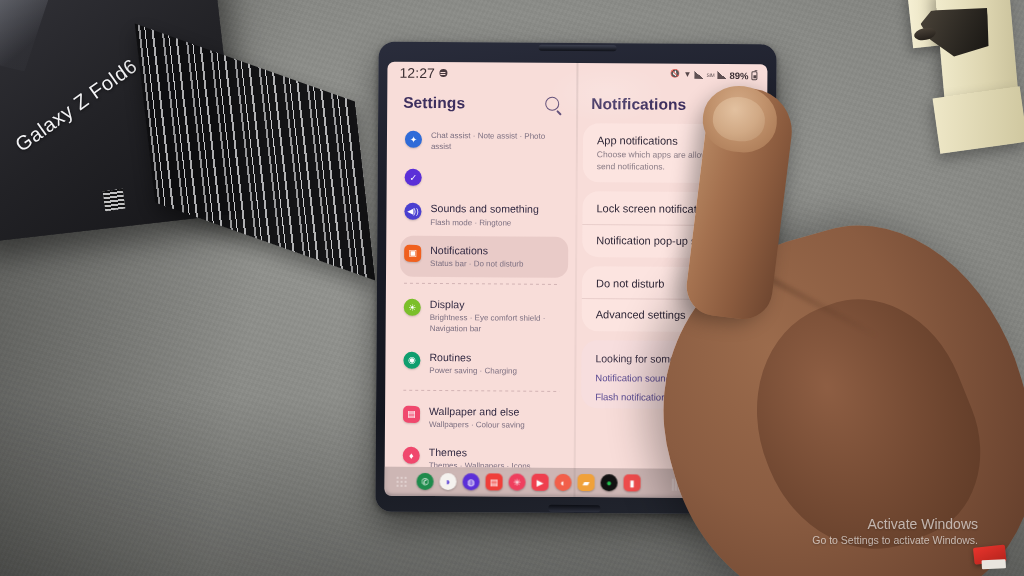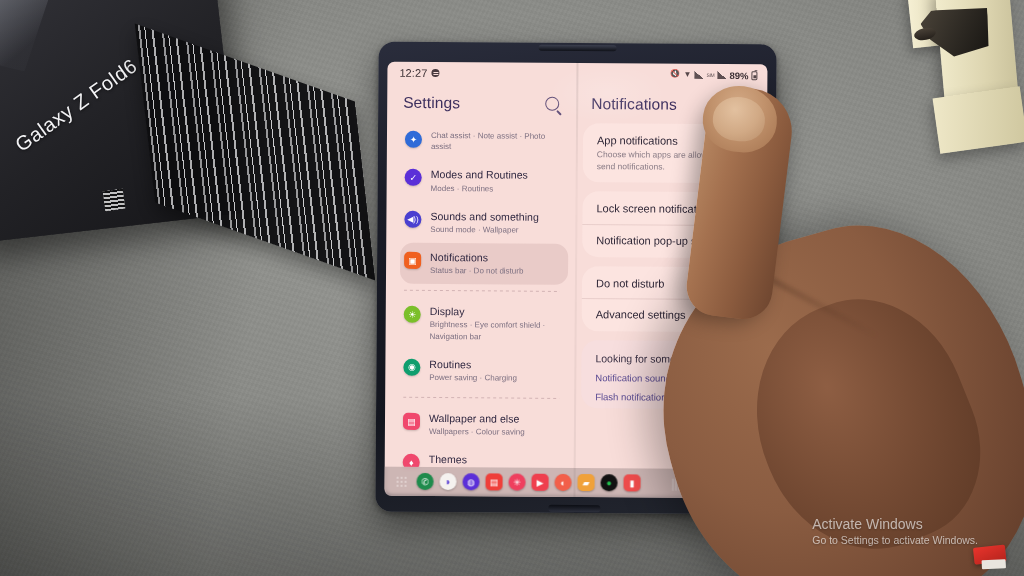--- a/index.html
+++ b/index.html
@@ -164,21 +164,21 @@
 
   
   .statusbar {
     position: relative;
     height: 22px;
     display: flex; align-items: center;
     padding: 0 10px 0 12px;
     font-size: 9px;
     color: #3b2f33;
   }
-  .sb-time { font-size: 11px; letter-spacing: .1px; }
+  .sb-time { font-size: 14px; letter-spacing: .1px; }
   .sb-dot {
     width: 8px; height: 8px; border-radius: 50%;
     background: #4a3b40; margin-left: 4px;
     position: relative;
   }
   .sb-dot::after{
     content:""; position:absolute; left:1.5px; top:2.5px;
     width:5px; height:1px; background:#f8ddd9;
     box-shadow: 0 2px 0 #f8ddd9;
   }
@@ -223,21 +223,21 @@
     position: relative;
   }
 
   .left-head {
     display: flex; align-items: center; justify-content: space-between;
     padding: 10px 4px 10px 2px;
   }
   .title-lg {
     font-size: 15.5px;
     color: #3d2f5e;
-    font-weight: 400;
+    font-weight: 700;
     letter-spacing: .1px;
   }
   .search-ic {
     width: 14px; height: 14px;
     border: 1.4px solid #4b3a6b; border-radius: 50%;
     position: relative; opacity: .85;
     margin-right: 6px;
   }
   .search-ic::after{
     content:""; position:absolute; right:-4px; bottom:-3px;
@@ -370,21 +370,21 @@
     width: 150px; height: 6px;
     background: linear-gradient(90deg, rgba(60,34,22,0.35), rgba(60,34,22,0));
     transform: rotate(28deg);
     border-radius: 4px;
     filter: blur(2px);
   }
 
   
   .watermark {
     position: absolute; right: 46px; bottom: 28px;
-    z-index: 70; text-align: left;
+    z-index: 70; text-align: right;
     color: rgba(255,255,255,0.62);
     text-shadow: 0 1px 2px rgba(0,0,0,.25);
   }
   .wm-title { font-size: 14px; font-weight: 400; line-height: 1.3; }
   .wm-sub { font-size: 10.5px; line-height: 1.4; }
 
   
   .logo {
     position: absolute; right: 14px; bottom: 6px; z-index: 70;
     width: 38px; height: 26px;
@@ -466,31 +466,27 @@
           <div>
             <div class="srow">
               <span class="srow-ic" style="background:#2f6bd8">✦</span>
               <span class="srow-txt">
                 <span class="srow-sub" style="display:block;margin-top:0">Chat assist  ·  Note assist  ·  Photo assist</span>
               </span>
             </div>
 
             <div class="srow">
               <span class="srow-ic" style="background:#5b2fd8">✓</span>
-              <span class="srow-txt">
-                <span class="srow-title" style="display:block">Modes and Routines</span>
-                <span class="srow-sub" style="display:block">Modes  ·  Routines</span>
-              </span>
             </div>
 
             <div class="srow">
               <span class="srow-ic" style="background:#4a3fd0;font-size:8px">◀))</span>
               <span class="srow-txt">
                 <span class="srow-title" style="display:block">Sounds and something</span>
-                <span class="srow-sub" style="display:block">Sound mode  ·  Wallpaper</span>
+                <span class="srow-sub" style="display:block">Flash mode  ·  Ringtone</span>
               </span>
             </div>
 
             <div class="srow selected">
               <span class="srow-ic" style="background:#f0601f;border-radius:5px">▣</span>
               <span class="srow-txt">
                 <span class="srow-title" style="display:block">Notifications</span>
                 <span class="srow-sub" style="display:block">Status bar  ·  Do not disturb</span>
               </span>
             </div>

